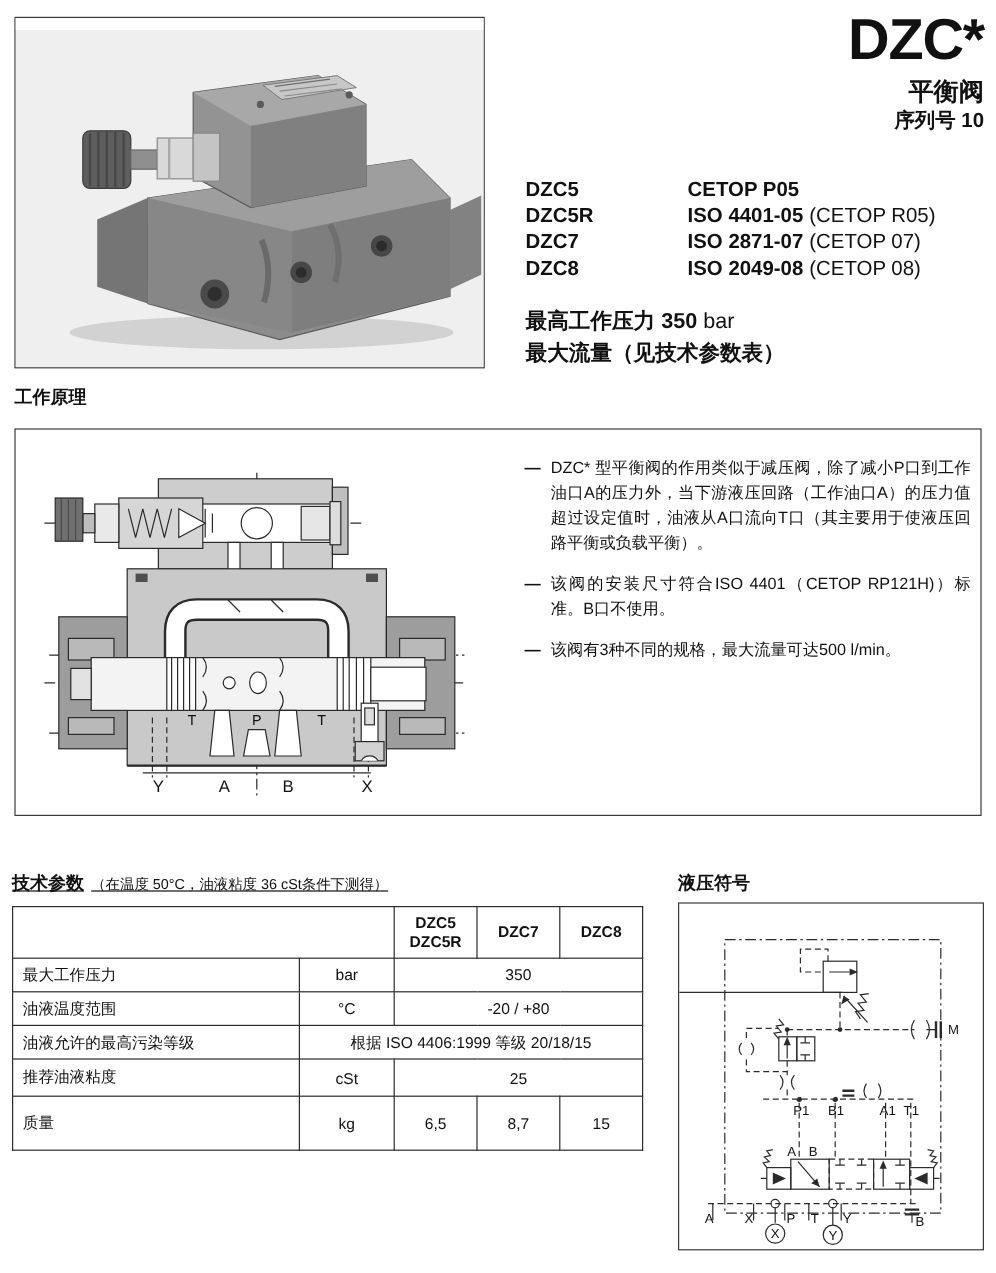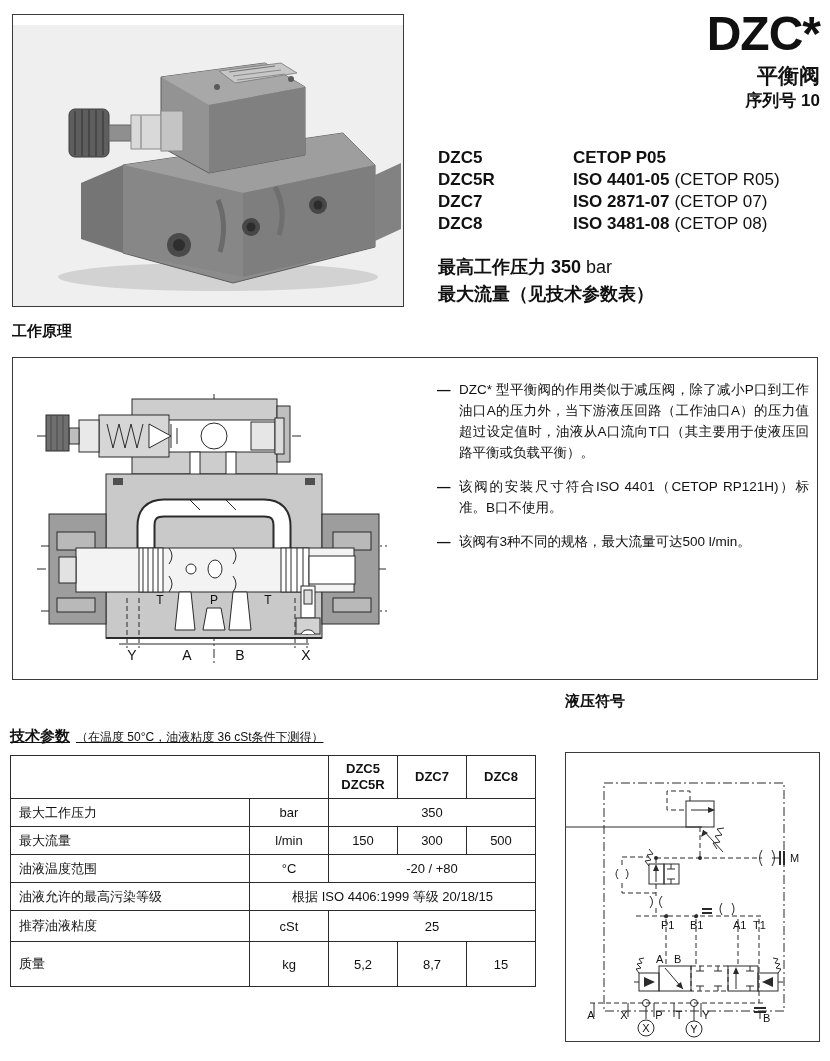--- a/index.html
+++ b/index.html
@@ -37,21 +37,21 @@
   table.tp{position:absolute;left:10px;top:755px;border-collapse:collapse;font-size:13px;}
   table.tp td{border:1.5px solid #2b2b2b;padding:0 8px;text-align:center;vertical-align:middle;}
   table.tp td.lbl{text-align:left;width:222px;}
   table.tp td.unit{width:62px;}
   table.tp td.c{width:52px;}
   table.tp tr.hd td{height:42px;font-weight:bold;line-height:1.2;}
   table.tp tr.r td{height:27px;}
   table.tp tr.r2 td{height:30px;}
   table.tp tr.rl td{height:44px;}
   
-  .hs-heading{left:565px;top:692px;font-size:15px;font-weight:bold;}
+  .hs-heading{left:565px;top:727px;font-size:15px;font-weight:bold;}
   .hs-box{left:565px;top:752px;width:253px;height:288px;border:1px solid #3a3a3a;}
   .hs-box svg{display:block;width:100%;height:100%;}
   
   text.dlab{font-family:"Liberation Sans",sans-serif;font-size:12px;fill:#111;}
   text.slab{font-family:"Liberation Sans",sans-serif;font-size:11px;fill:#111;}
   .thin{stroke:#2a2a2a;stroke-width:1;fill:none;}
   .dsh{stroke:#2a2a2a;stroke-width:1;fill:none;stroke-dasharray:5 3;}
   .dshdot{stroke:#2a2a2a;stroke-width:1;fill:none;stroke-dasharray:9 3 2 3;}
 </style>
 </head>
@@ -121,21 +121,21 @@
     <span class="model-std">ISO 4401-05</span>
     <span class="model-cetop">(CETOP R05)</span>
   </div>
   <div class="model-row">
     <span class="model-code">DZC7</span>
     <span class="model-std">ISO 2871-07</span>
     <span class="model-cetop">(CETOP 07)</span>
   </div>
   <div class="model-row">
     <span class="model-code">DZC8</span>
-    <span class="model-std">ISO 3481-08</span>
+    <span class="model-std">ISO 2049-08</span>
     <span class="model-cetop">(CETOP 08)</span>
   </div>
 </div>
 
 <div class="abs press-line">
   <span class="bold">最高工作压力 </span><span class="bold">350</span><span> bar</span>
 </div>
 <div class="abs flow-line">最大流量（见技术参数表）</div>
 
 <div class="abs wp-heading">工作原理</div>
@@ -274,44 +274,37 @@
     </td>
     <td class="c">DZC7</td>
     <td class="c">DZC8</td>
   </tr>
   <tr class="r">
     <td class="lbl">最大工作压力</td>
     <td class="unit">bar</td>
     <td colspan="3">350</td>
   </tr>
   <tr class="r">
-    <td class="lbl">最大流量</td>
-    <td class="unit">l/min</td>
-    <td>150</td>
-    <td>300</td>
-    <td>500</td>
-  </tr>
-  <tr class="r">
     <td class="lbl">油液温度范围</td>
     <td class="unit">°C</td>
     <td colspan="3">-20 / +80</td>
   </tr>
   <tr class="r">
     <td class="lbl">油液允许的最高污染等级</td>
     <td colspan="4">根据 ISO 4406:1999 等级 20/18/15</td>
   </tr>
   <tr class="r2">
     <td class="lbl">推荐油液粘度</td>
     <td class="unit">cSt</td>
     <td colspan="3">25</td>
   </tr>
   <tr class="rl">
     <td class="lbl">质量</td>
     <td class="unit">kg</td>
-    <td>5,2</td>
+    <td>6,5</td>
     <td>8,7</td>
     <td>15</td>
   </tr>
 </tbody>
   </table>
 
 <div class="abs hs-heading">液压符号</div>
 
 <div class="abs hs-box">
   <svg viewBox="0 0 253 288">

